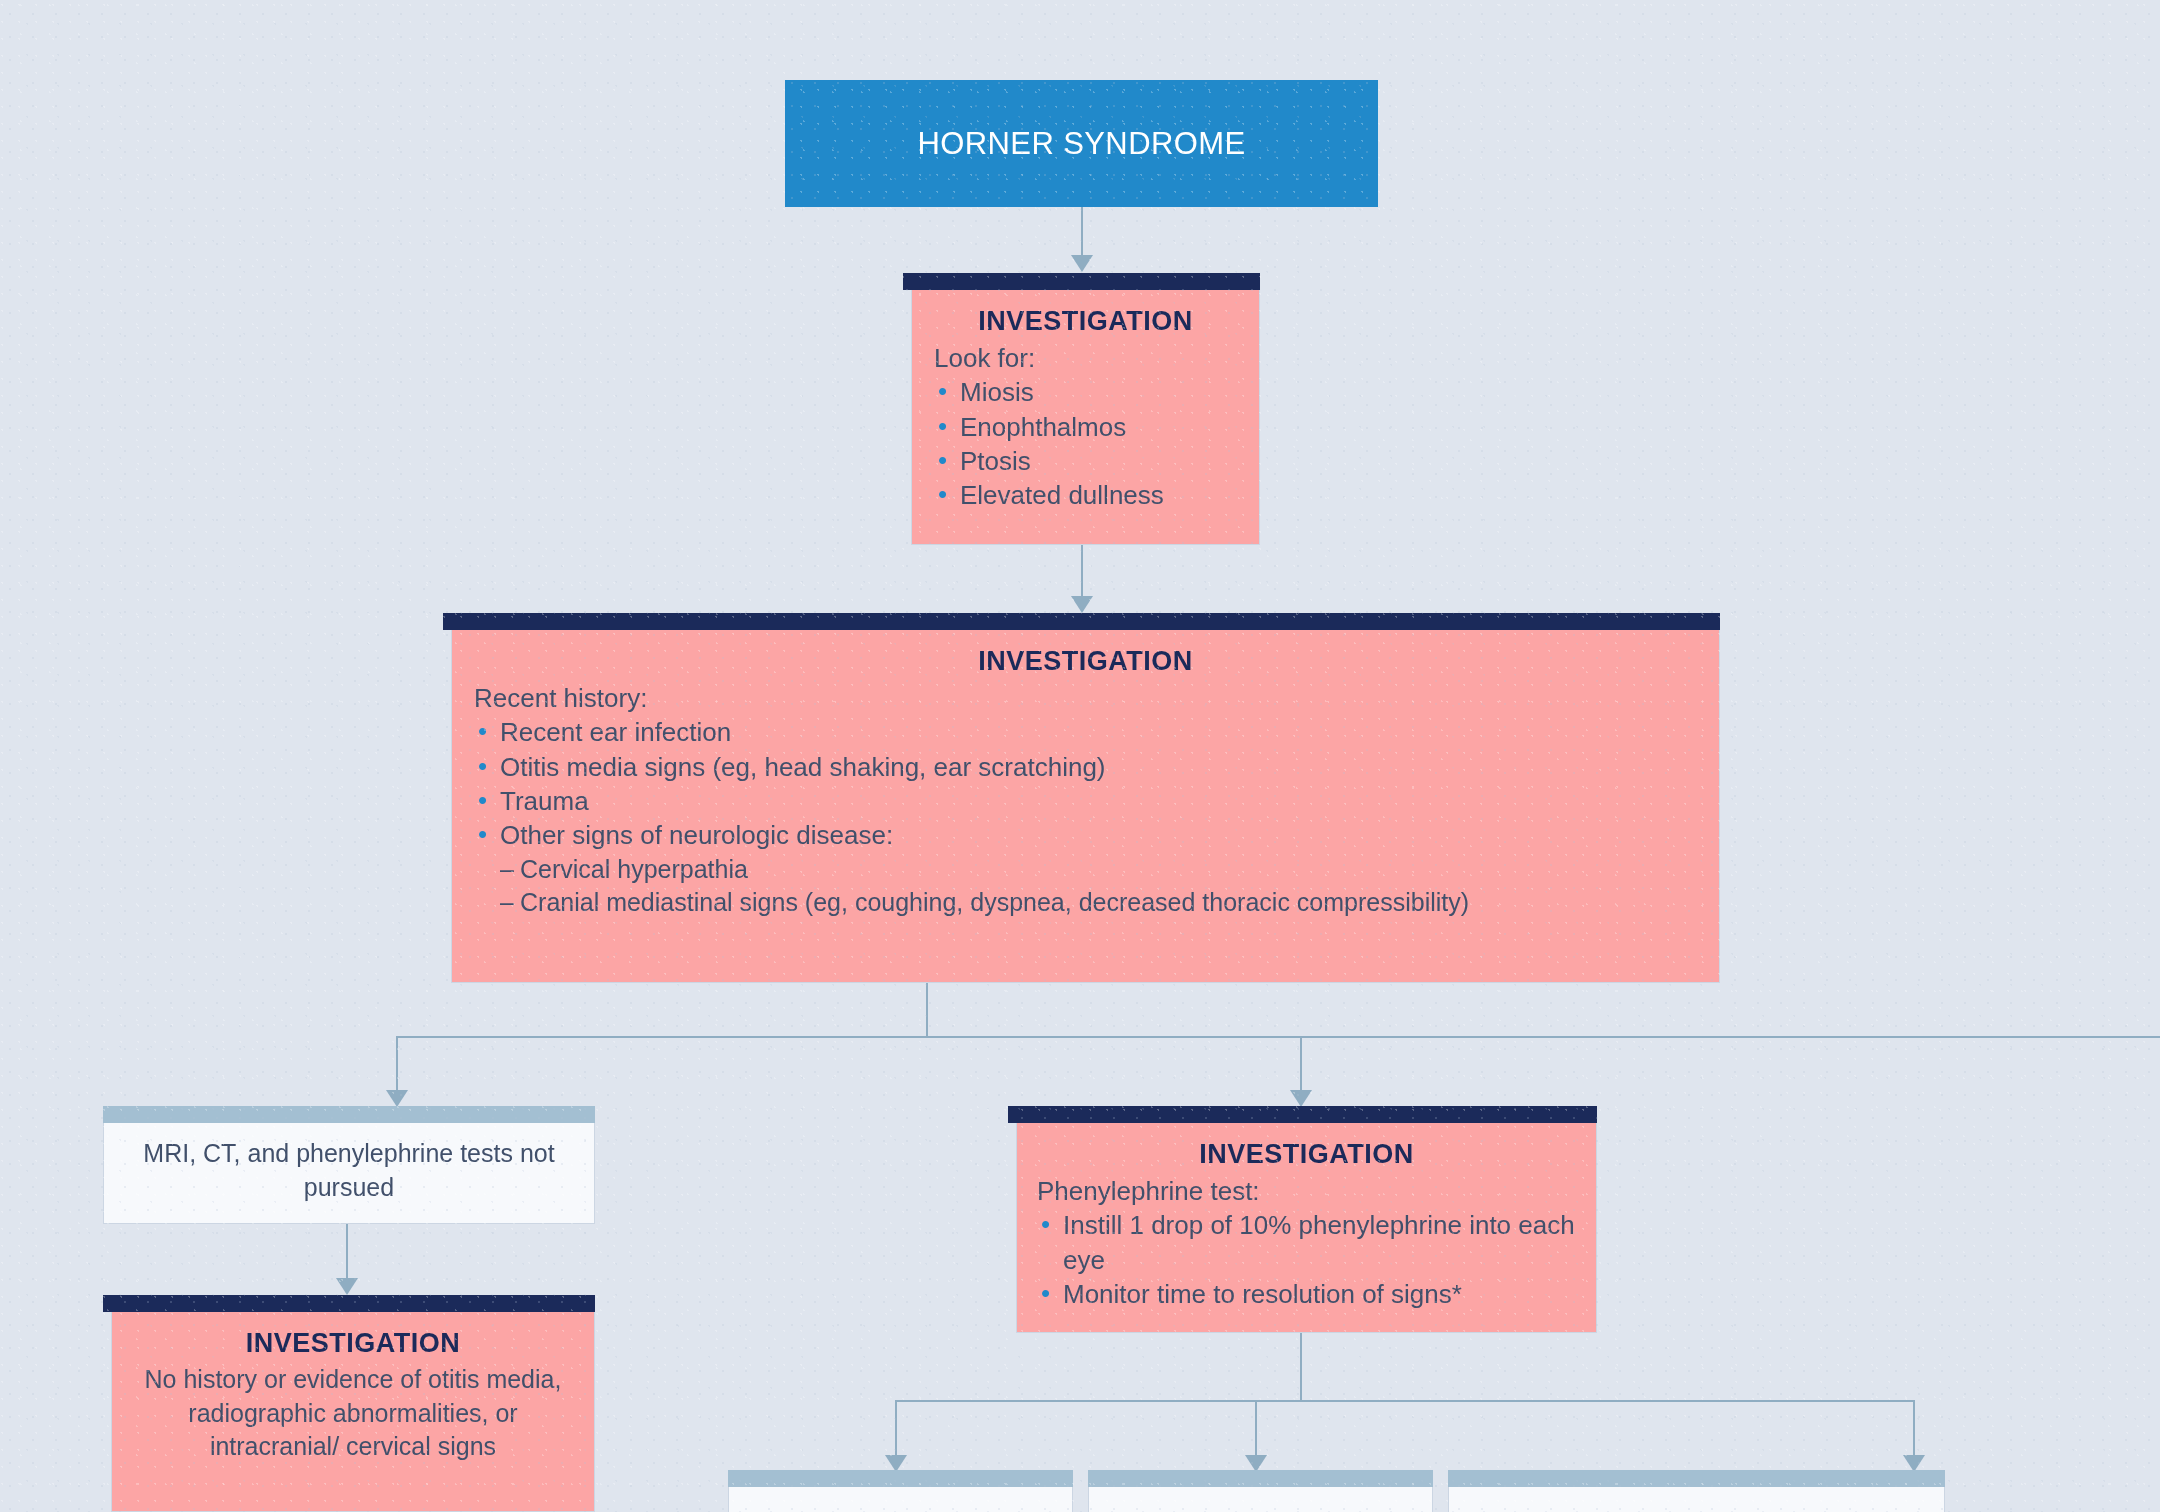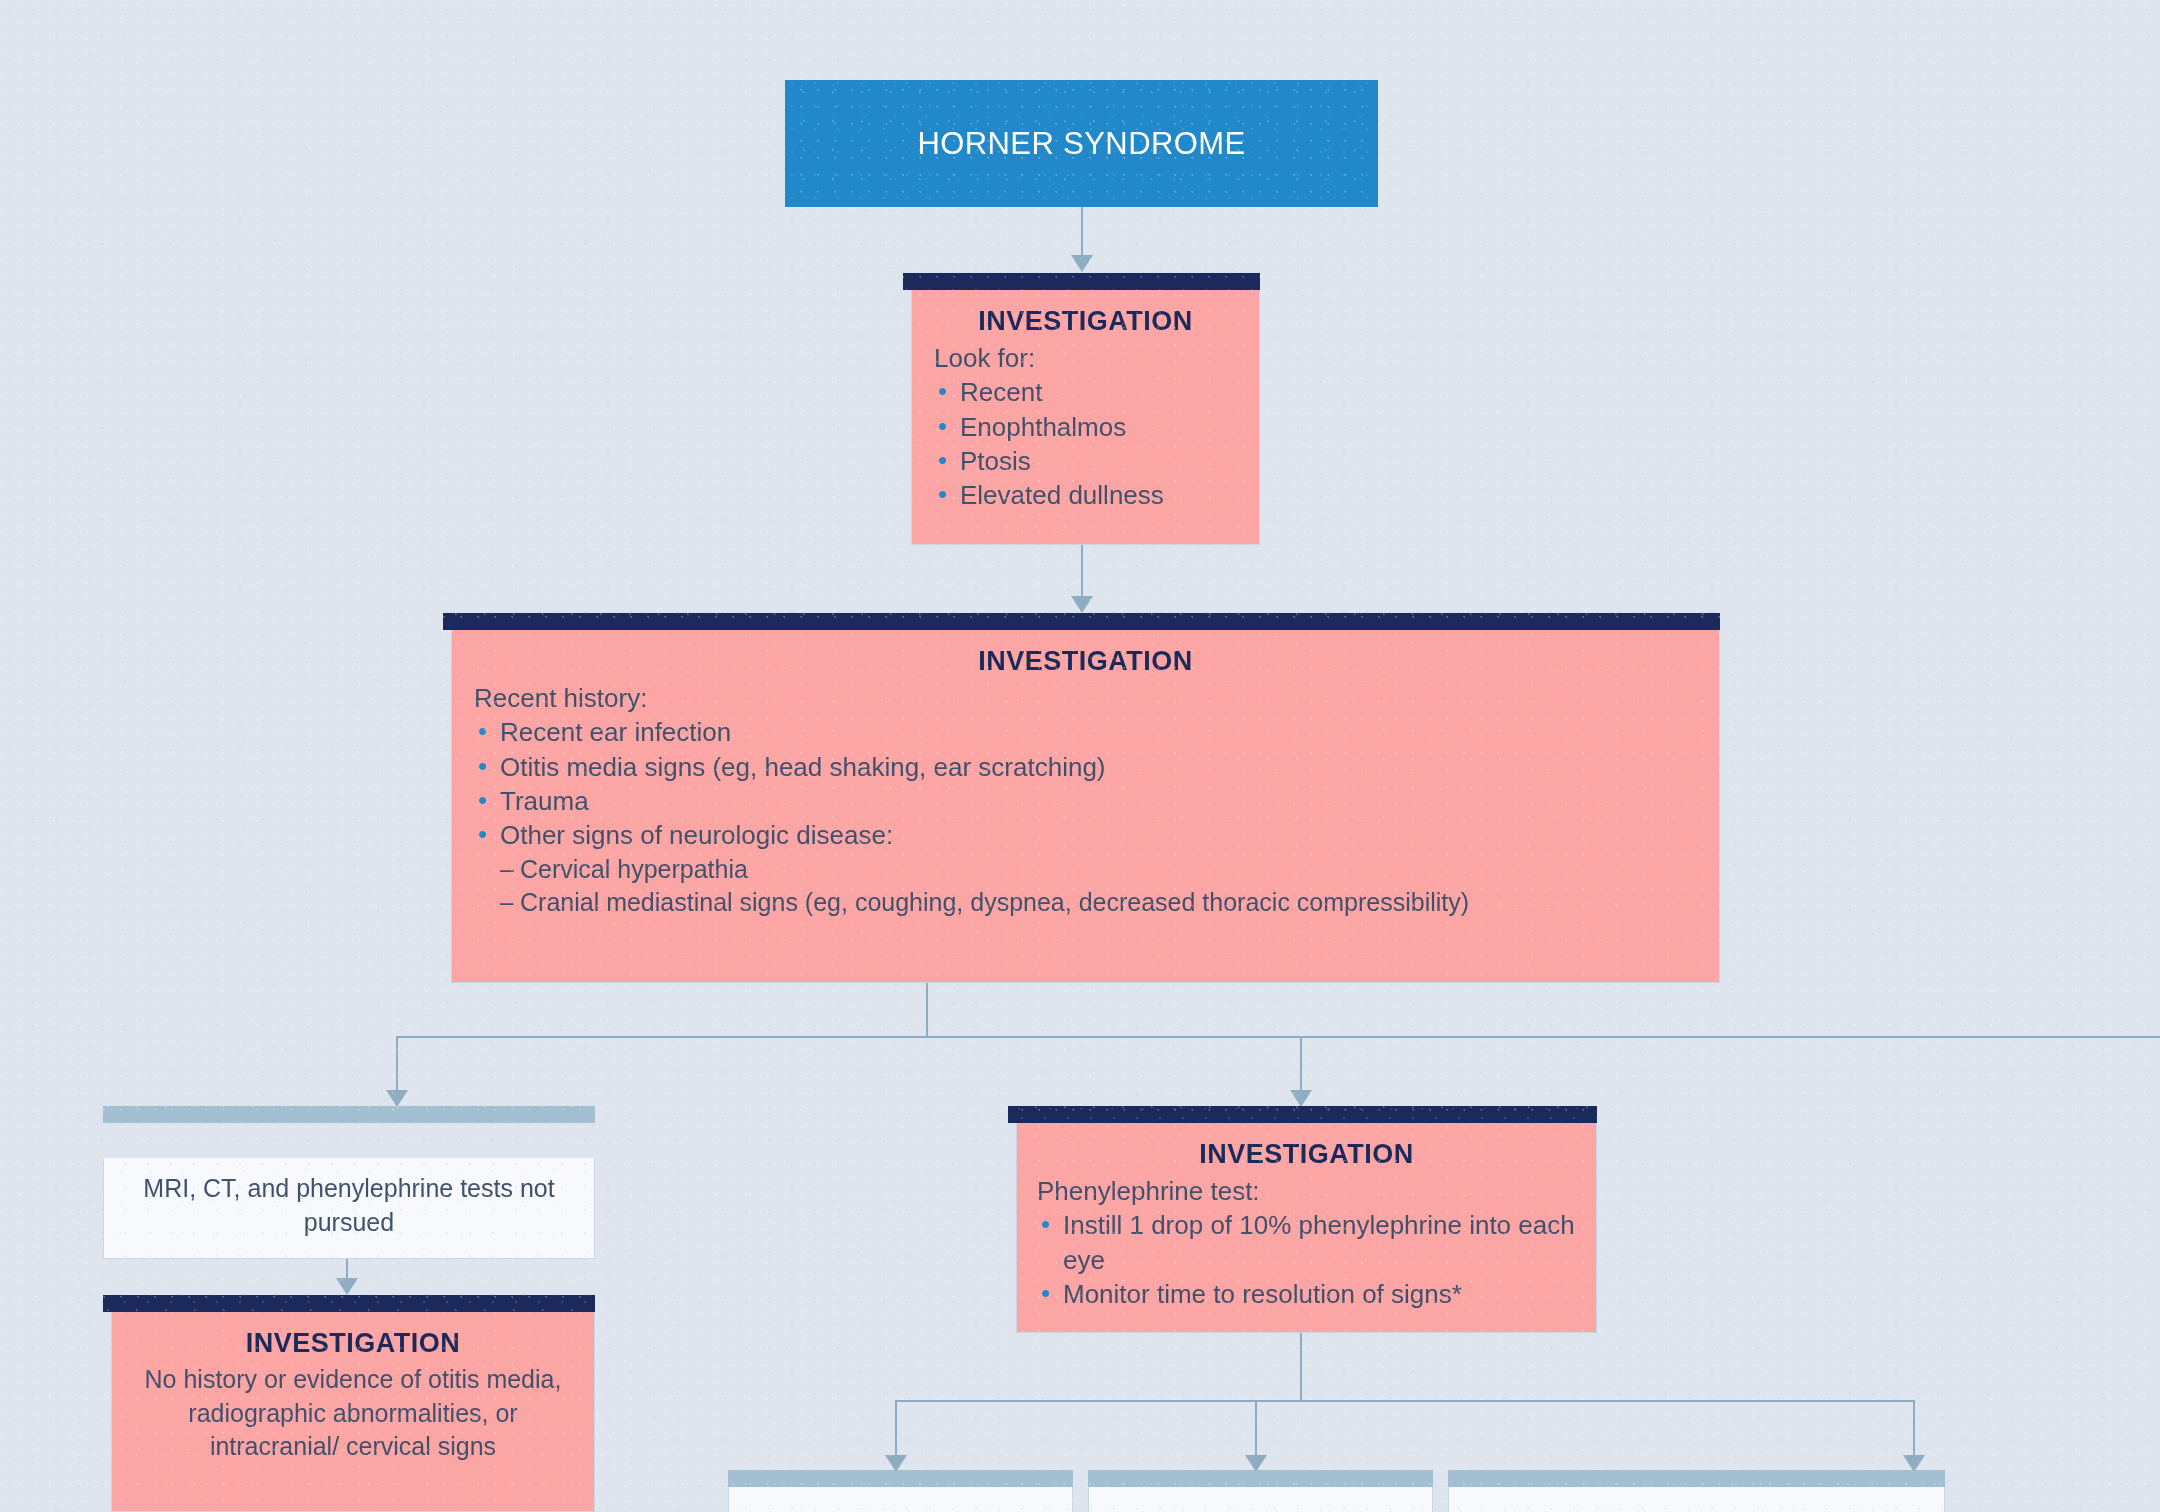--- a/index.html
+++ b/index.html
@@ -193,21 +193,21 @@
     <span class="title-text">HORNER SYNDROME</span>
   </div>
 
   <div class="node" style="left:903px; top:273px; width:357px; height:272px;">
     <div class="cap"></div>
     <div class="card" style="height:255px;">
       <div class="card-body">
         <div class="card-heading">INVESTIGATION</div>
         <p class="lead">Look for:</p>
         <ul class="blist">
-          <li>Recent</li>
+          <li>Miosis</li>
           <li>Enophthalmos</li>
           <li>Ptosis</li>
           <li>Elevated dullness</li>
         </ul>
       </div>
     </div>
   </div>
 
   <div class="node" style="left:443px; top:613px; width:1277px; height:370px;">
     <div class="cap"></div>
@@ -224,21 +224,21 @@
         <ul class="sublist" style="margin-left:24px;">
           <li>Cervical hyperpathia</li>
           <li>Cranial mediastinal signs (eg, coughing, dyspnea, decreased thoracic compressibility)</li>
         </ul>
       </div>
     </div>
   </div>
 
   <div class="node" style="left:103px; top:1106px; width:492px; height:117px;">
     <div class="cap-light"></div>
-    <div class="plain-card" style="height:100px;margin-top:35px;">
+    <div class="plain-card" style="height:100px;">
       <div class="plain-body">
         <p class="centered-text">MRI, CT, and phenylephrine tests not pursued</p>
       </div>
     </div>
   </div>
 
   <div class="node" style="left:103px; top:1295px; width:492px; height:217px;">
     <div class="cap"></div>
     <div class="card" style="height:200px;">
       <div class="card-body" style="padding:10px 18px 12px 18px;">

